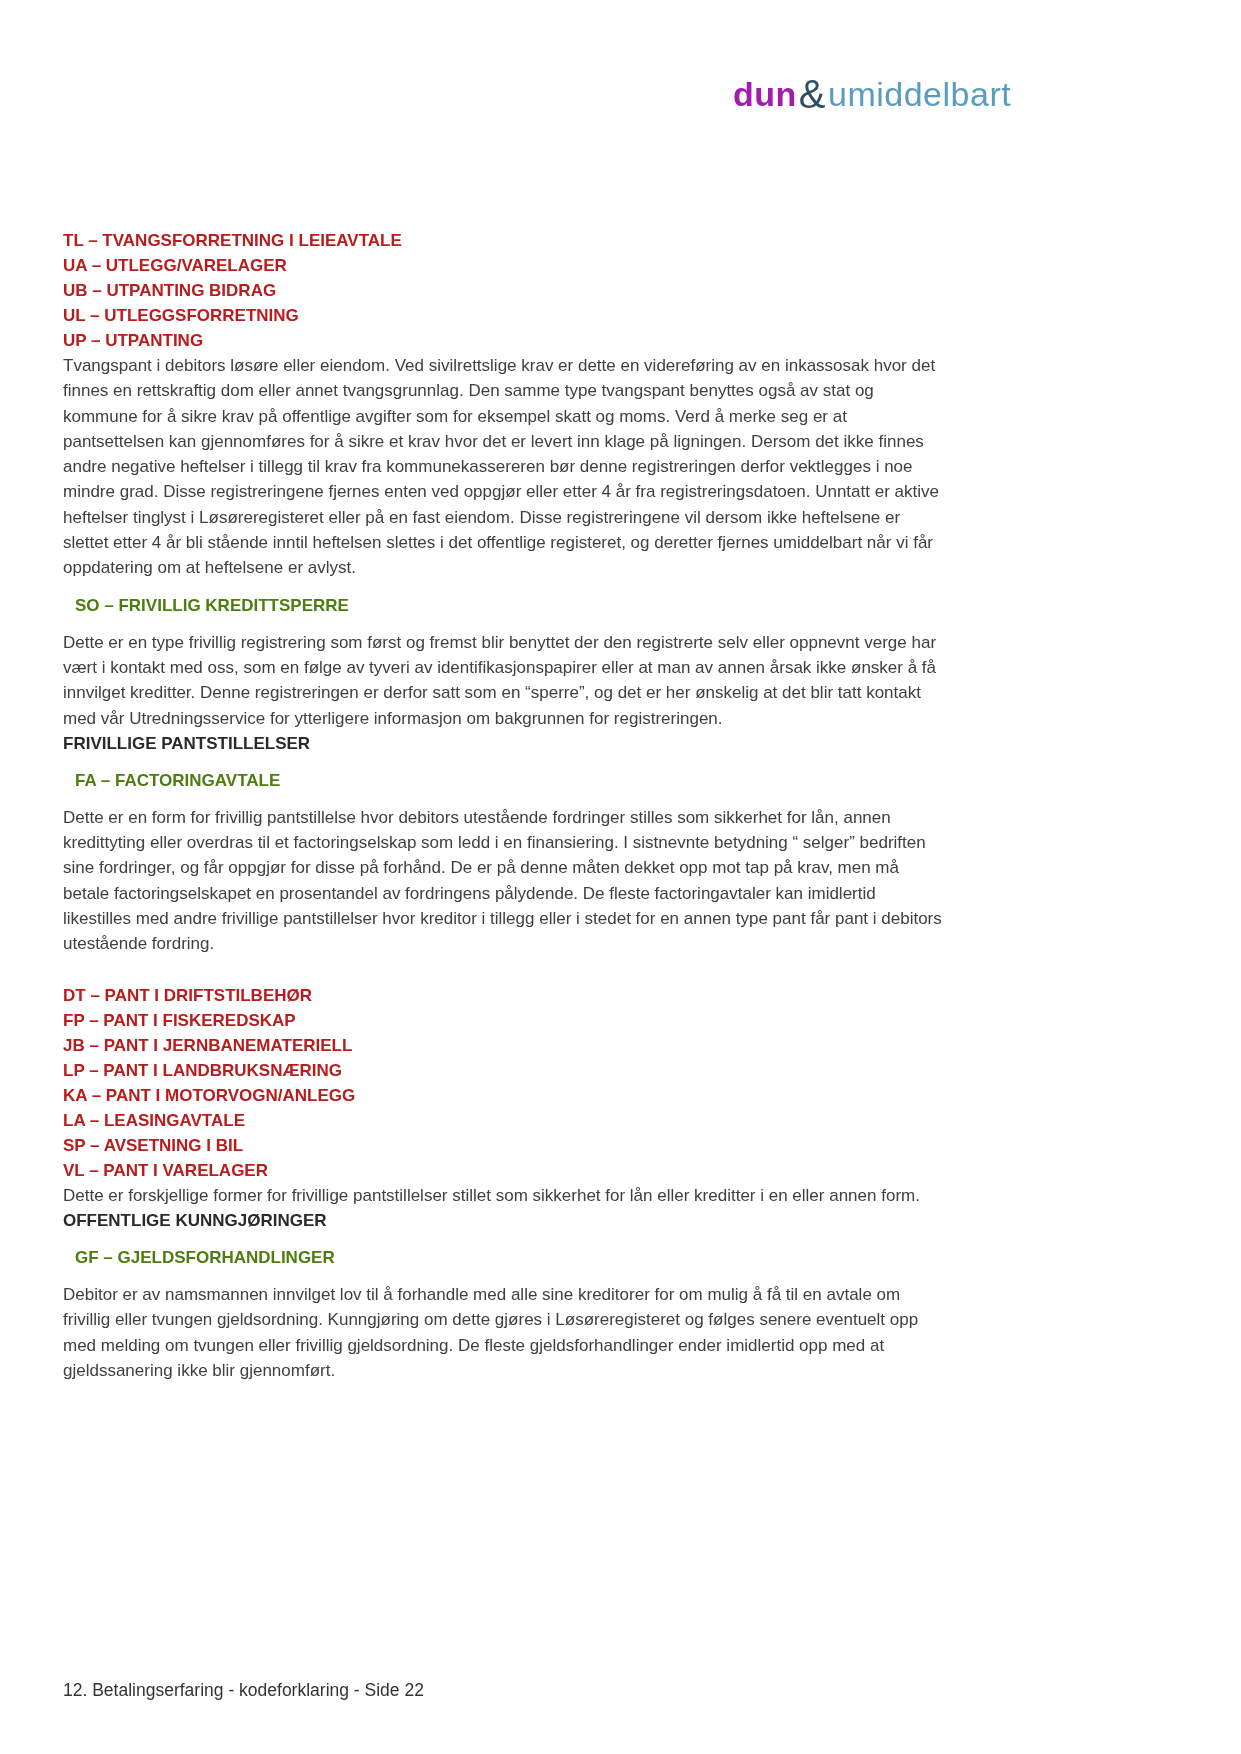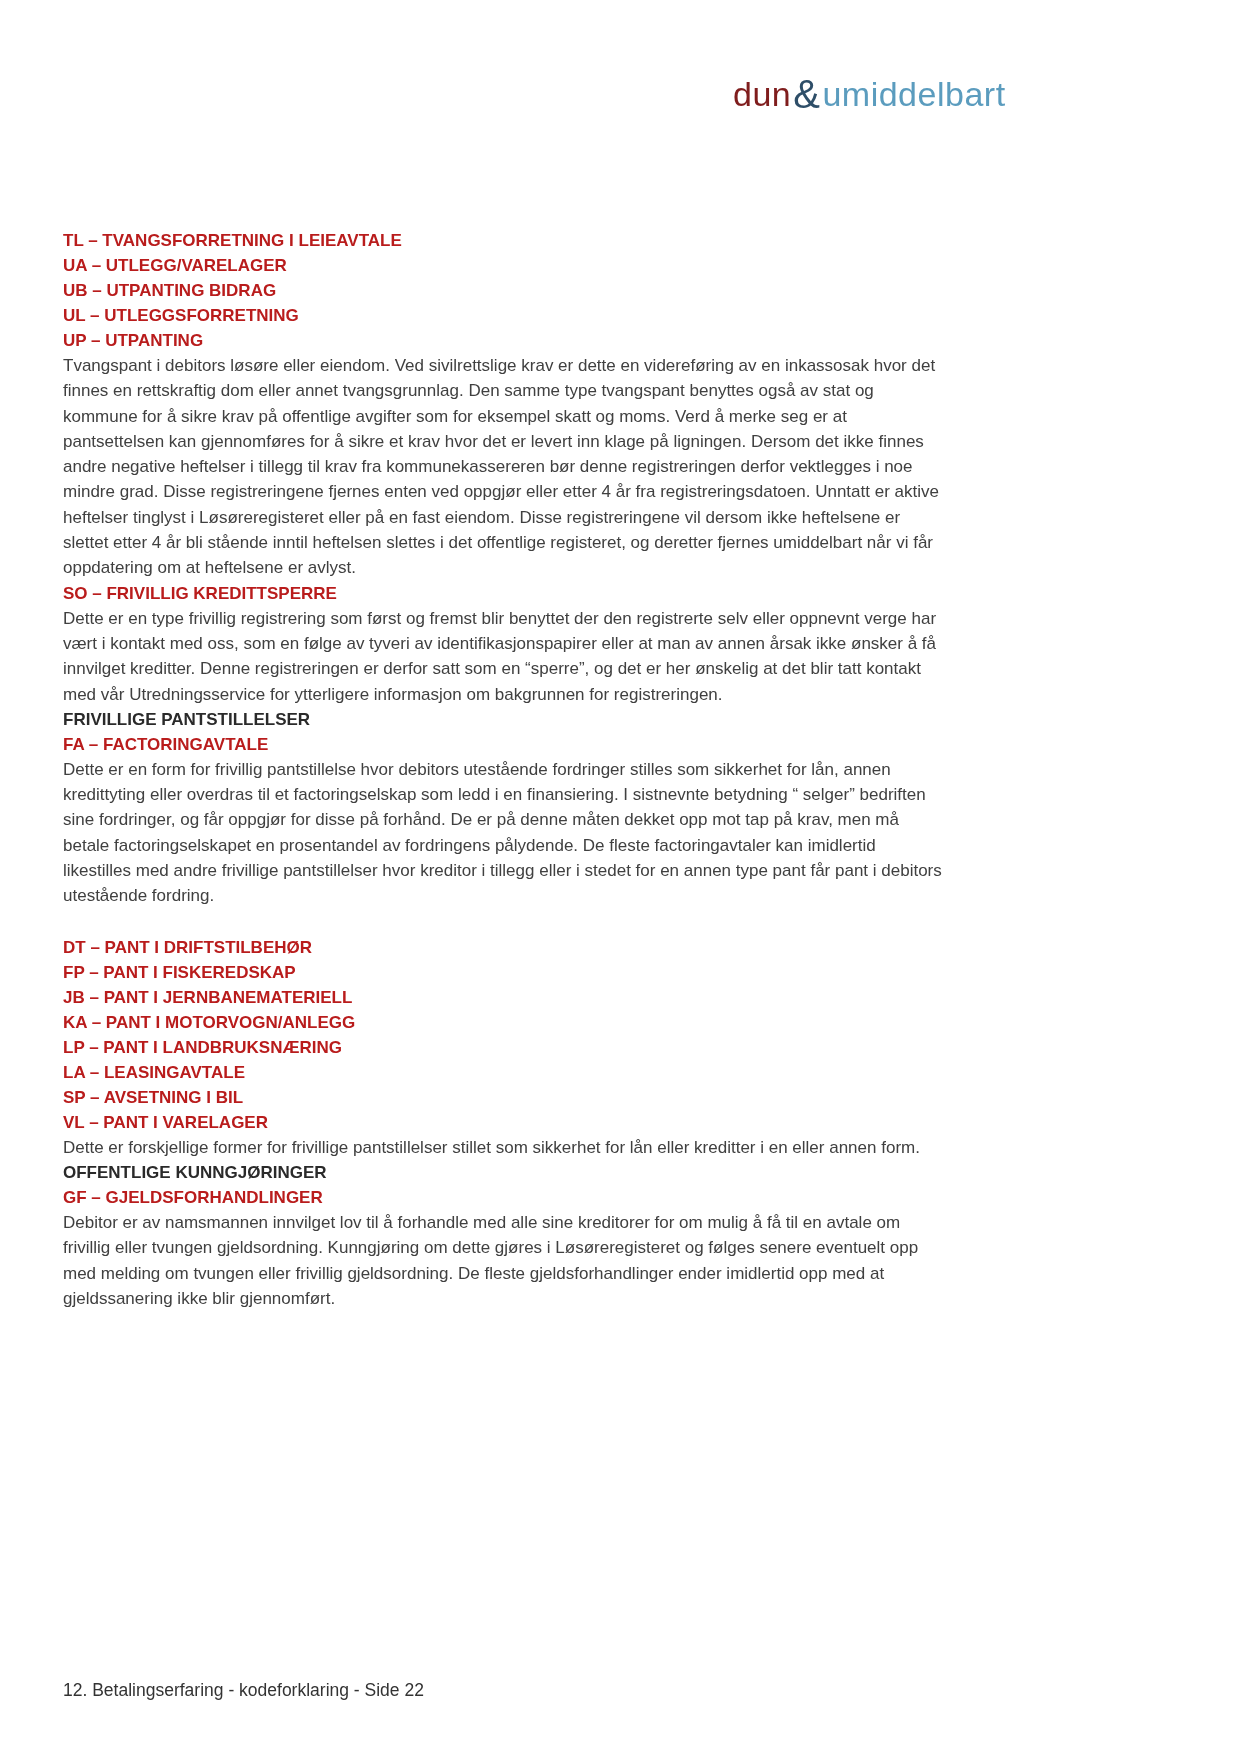--- a/index.html
+++ b/index.html
@@ -22,21 +22,21 @@
     top: 70px;
     left: 733px;
     width: 220px;
     display: flex;
     align-items: baseline;
     white-space: nowrap;
     font-size: 34px;
     letter-spacing: 0.5px;
     font-weight: 400;
   }
-  .logo .dun       { color: #7f1d1d; }
+  .logo .dun       { color: #a21caf; font-weight: bold; }
   .logo .amp       { color: #2e4e68; font-size: 40px; margin: 0 2px; position: relative; top: 2px; }
   .logo .bradstreet{ color: #5b9cbe; }
   
   .content {
     position: absolute;
     left: 63px;
     top: 228px;
     width: 884px;
   }
   .code-list { margin: 0; padding: 0; }
@@ -46,25 +46,25 @@
     font-size: 17px;
     line-height: 25px;
   }
   p.body {
     margin: 0;
     font-size: 17px;
     line-height: 25.3px;
     color: #404040;
   }
   h3.sub-heading {
-    margin: 0;
+    margin: 12px;
     font-size: 17px;
     line-height: 25px;
     font-weight: 700;
-    color: #b91c1c;
+    color: #4d7c0f;
   }
   h2.section-title {
     margin: 0;
     font-size: 17px;
     line-height: 25px;
     font-weight: 700;
     color: #2a2a2a;
   }
   
   .gap-so          { margin-top: 27px; }
@@ -111,22 +111,22 @@
 
     <h2 class="section-title gap-frivillige">FRIVILLIGE PANTSTILLELSER</h2>
 
     <h3 class="sub-heading gap-fa">FA – FACTORINGAVTALE</h3>
     <p class="body">Dette er en form for frivillig pantstillelse hvor debitors utestående fordringer stilles som sikkerhet for lån, annen kredittyting eller overdras til et factoringselskap som ledd i en finansiering. I sistnevnte betydning “ selger” bedriften sine fordringer, og får oppgjør for disse på forhånd. De er på denne måten dekket opp mot tap på krav, men må betale factoringselskapet en prosentandel av fordringens pålydende. De fleste factoringavtaler kan imidlertid likestilles med andre frivillige pantstillelser hvor kreditor i tillegg eller i stedet for en annen type pant får pant i debitors utestående fordring.</p>
 
     <div class="code-list gap-codes2">
       <div class="code-line">DT – PANT I DRIFTSTILBEHØR</div>
       <div class="code-line">FP – PANT I FISKEREDSKAP</div>
       <div class="code-line">JB – PANT I JERNBANEMATERIELL</div>
+      <div class="code-line">LP – PANT I LANDBRUKSNÆRING</div>
       <div class="code-line">KA – PANT I MOTORVOGN/ANLEGG</div>
-      <div class="code-line">LP – PANT I LANDBRUKSNÆRING</div>
       <div class="code-line">LA – LEASINGAVTALE</div>
       <div class="code-line">SP – AVSETNING I BIL</div>
       <div class="code-line">VL – PANT I VARELAGER</div>
     </div>
     <p class="body">Dette er forskjellige former for frivillige pantstillelser stillet som sikkerhet for lån eller kreditter i en eller annen form.</p>
 
     <h2 class="section-title gap-offentlige">OFFENTLIGE KUNNGJØRINGER</h2>
 
     <h3 class="sub-heading gap-gf">GF – GJELDSFORHANDLINGER</h3>
     <p class="body">Debitor er av namsmannen innvilget lov til å forhandle med alle sine kreditorer for om mulig å få til en avtale om frivillig eller tvungen gjeldsordning. Kunngjøring om dette gjøres i Løsøreregisteret og følges senere eventuelt opp med melding om tvungen eller frivillig gjeldsordning. De fleste gjeldsforhandlinger ender imidlertid opp med at gjeldssanering ikke blir gjennomført.</p>

